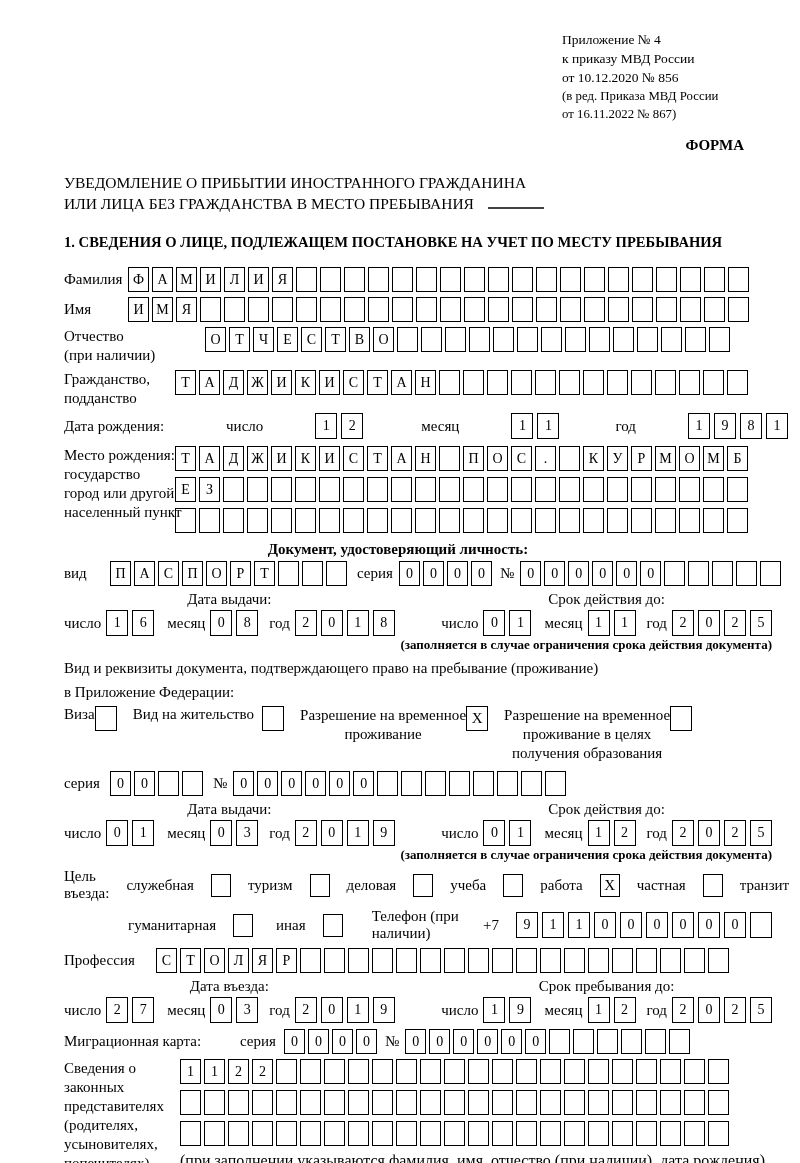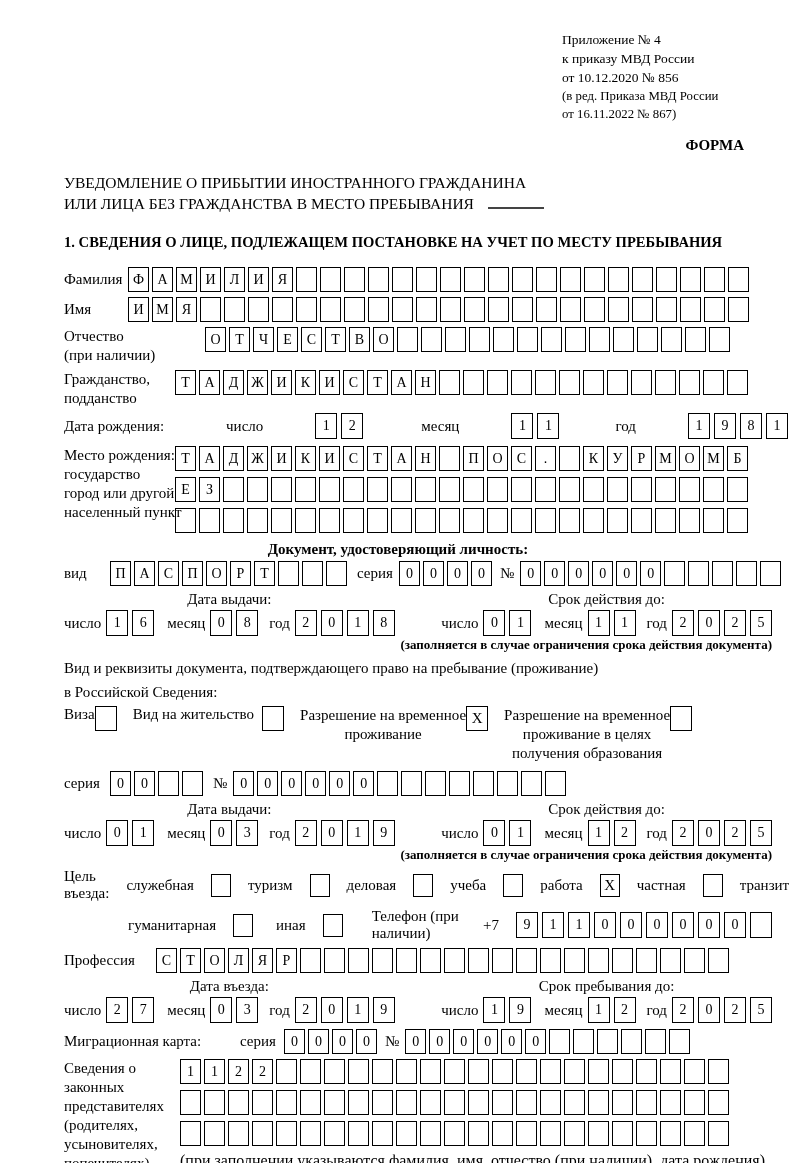--- a/index.html
+++ b/index.html
@@ -397,21 +397,21 @@
             <span class="cell">0</span>
             <span class="cell">2</span>
             <span class="cell">5</span>
           </span>
       </div>
     </div>
   </div>
   <div class="note">(заполняется в случае ограничения срока действия документа)</div>
 
   <div class="para">Вид и реквизиты документа, подтверждающего право на пребывание (проживание)</div>
-  <div class="para">в Российской Сведения:</div>
+  <div class="para">в Приложение Федерации:</div>
 
   <div class="opts">
     <div class="opt">
       <span>Виза</span>
       <span class="chk"></span>
     </div>
     <div class="opt">
       <span>Вид на жительство</span>
       <span class="chk ml8"></span>
     </div>

